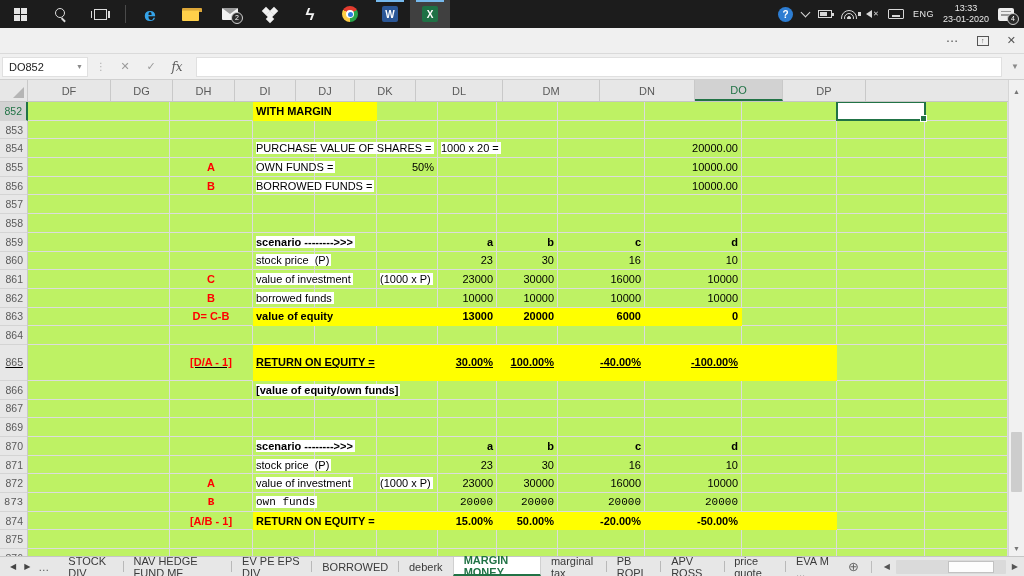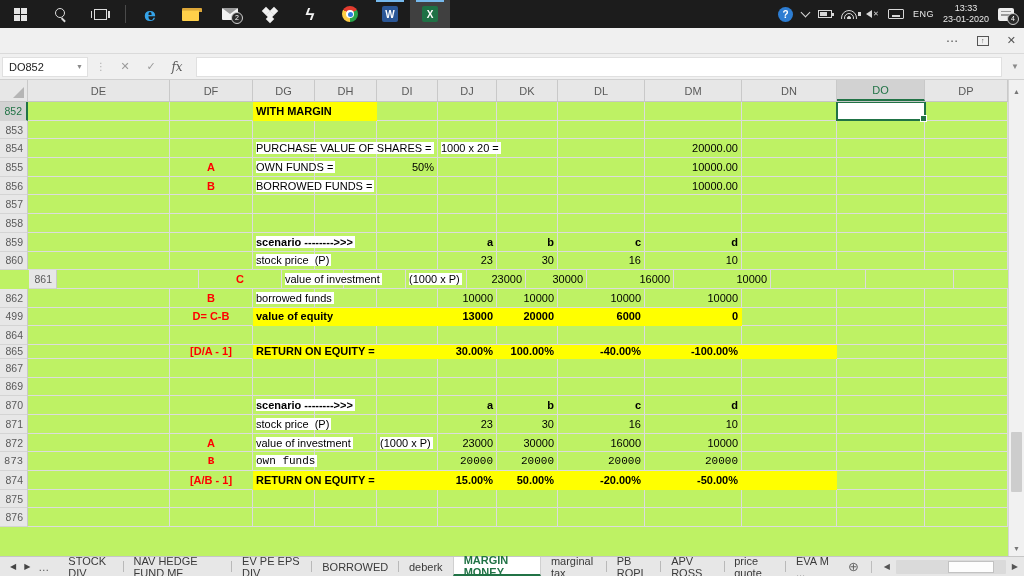--- a/index.html
+++ b/index.html
@@ -236,21 +236,20 @@
     <span class="fdots">⋮</span>
     <span class="fbtn">✕</span>
     <span class="fbtn">✓</span>
     <span class="fx">fx</span>
     <div class="finput"></div>
     <span class="fchev">▼</span>
   </div>
 
   <div class="chead">
     <div class="corner"></div>
-  <div class="col-header" style="width: 142px;">DE</div>
       <div class="col-header" style="width: 83px;">DF</div>
       <div class="col-header" style="width: 62px;">DG</div>
       <div class="col-header" style="width: 62px;">DH</div>
       <div class="col-header" style="width: 61px;">DI</div>
       <div class="col-header" style="width: 59px;">DJ</div>
       <div class="col-header" style="width: 61px;">DK</div>
       <div class="col-header" style="width: 87px;">DL</div>
       <div class="col-header" style="width: 97px;">DM</div>
       <div class="col-header" style="width: 95px;">DN</div>
       <div class="col-header sel" style="width: 88px;">DO</div>
@@ -430,21 +429,21 @@
           <div class="cell a-r" style="width: 87px;">
             <span>16</span>
           </div>
           <div class="cell a-r" style="width: 97px;">
             <span>10</span>
           </div>
           <div class="cell" style="width: 95px;"></div>
           <div class="cell" style="width: 88px;"></div>
           <div class="cell" style="width: 83px;"></div>
         </div>
-        <div class="g-row" style="height: 18.7px; padding-left: 29px;">
+        <div class="g-row" style="height: 18.7px;">
           <div class="row-header">861</div>
           <div class="cell" style="width: 142px;"></div>
           <div class="cell a-c" style="width: 83px;">
             <span class="b red">C</span>
           </div>
           <div class="cell a-l" style="width: 62px;">
             <span class="ov">value of investment</span>
           </div>
           <div class="cell" style="width: 62px;"></div>
           <div class="cell a-l" style="width: 61px;">
@@ -487,21 +486,21 @@
             <span>10000</span>
           </div>
           <div class="cell a-r" style="width: 97px;">
             <span>10000</span>
           </div>
           <div class="cell" style="width: 95px;"></div>
           <div class="cell" style="width: 88px;"></div>
           <div class="cell" style="width: 83px;"></div>
         </div>
         <div class="g-row" style="height: 18.7px;">
-          <div class="row-header">499</div>
+          <div class="row-header">863</div>
           <div class="cell" style="width: 142px;"></div>
           <div class="cell no-r a-c" style="width: 83px; align-items: center;">
             <span class="b red">D= C-B</span>
           </div>
           <div class="cell banded a-l" style="width: 62px;">
             <span class="b ov">value of equity</span>
           </div>
           <div class="cell banded" style="width: 62px;"></div>
           <div class="cell banded" style="width: 61px;"></div>
           <div class="cell banded a-r" style="width: 59px;">
@@ -528,21 +527,21 @@
           <div class="cell" style="width: 62px;"></div>
           <div class="cell" style="width: 61px;"></div>
           <div class="cell" style="width: 59px;"></div>
           <div class="cell" style="width: 61px;"></div>
           <div class="cell" style="width: 87px;"></div>
           <div class="cell" style="width: 97px;"></div>
           <div class="cell" style="width: 95px;"></div>
           <div class="cell" style="width: 88px;"></div>
           <div class="cell" style="width: 83px;"></div>
         </div>
-        <div class="g-row" style="height: 14px;">
+        <div class="g-row" style="height: 36px; text-decoration: underline;">
           <div class="row-header">865</div>
           <div class="cell" style="width: 142px;"></div>
           <div class="cell no-r a-c" style="width: 83px;">
             <span class="b red">[D/A - 1]</span>
           </div>
           <div class="cell banded a-l" style="width: 62px;">
             <span class="b ov">RETURN ON EQUITY =</span>
           </div>
           <div class="cell banded" style="width: 62px;"></div>
           <div class="cell banded" style="width: 61px;"></div>
@@ -552,20 +551,37 @@
           <div class="cell banded a-r" style="width: 61px;">
             <span class="b">100.00%</span>
           </div>
           <div class="cell banded a-r" style="width: 87px;">
             <span class="b">-40.00%</span>
           </div>
           <div class="cell banded a-r" style="width: 97px;">
             <span class="b">-100.00%</span>
           </div>
           <div class="cell banded" style="width: 95px;"></div>
+          <div class="cell" style="width: 88px;"></div>
+          <div class="cell" style="width: 83px;"></div>
+        </div>
+        <div class="g-row" style="height: 18.7px;">
+          <div class="row-header">866</div>
+          <div class="cell" style="width: 142px;"></div>
+          <div class="cell" style="width: 83px;"></div>
+          <div class="cell a-l" style="width: 62px;">
+            <span class="b ov">[value of equity/own funds]</span>
+          </div>
+          <div class="cell" style="width: 62px;"></div>
+          <div class="cell" style="width: 61px;"></div>
+          <div class="cell" style="width: 59px;"></div>
+          <div class="cell" style="width: 61px;"></div>
+          <div class="cell" style="width: 87px;"></div>
+          <div class="cell" style="width: 97px;"></div>
+          <div class="cell" style="width: 95px;"></div>
           <div class="cell" style="width: 88px;"></div>
           <div class="cell" style="width: 83px;"></div>
         </div>
         <div class="g-row" style="height: 18.7px;">
           <div class="row-header">867</div>
           <div class="cell" style="width: 142px;"></div>
           <div class="cell" style="width: 83px;"></div>
           <div class="cell" style="width: 62px;"></div>
           <div class="cell" style="width: 62px;"></div>
           <div class="cell" style="width: 61px;"></div>

